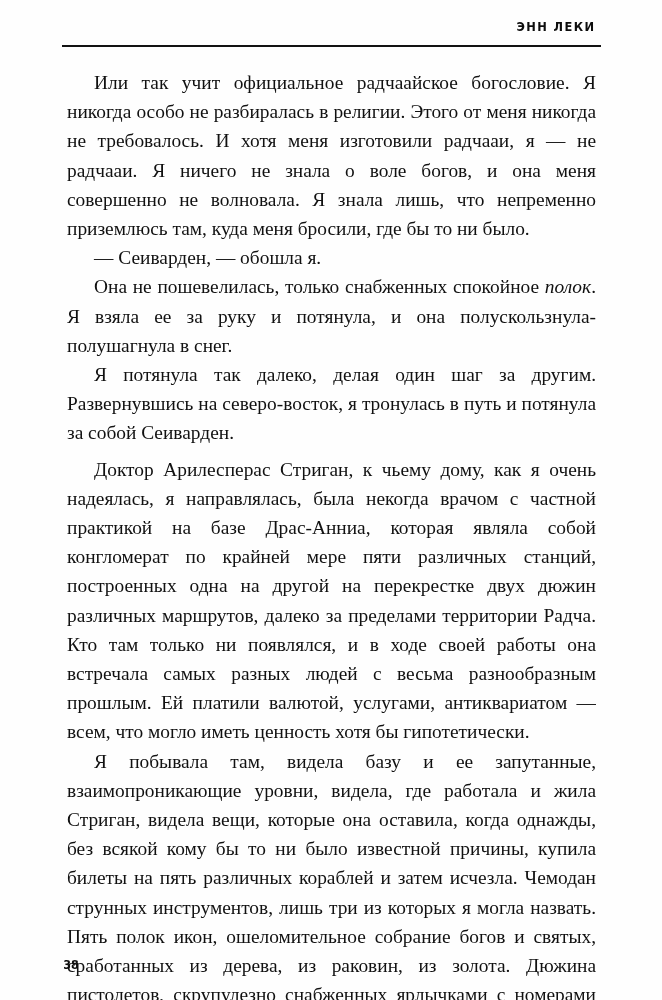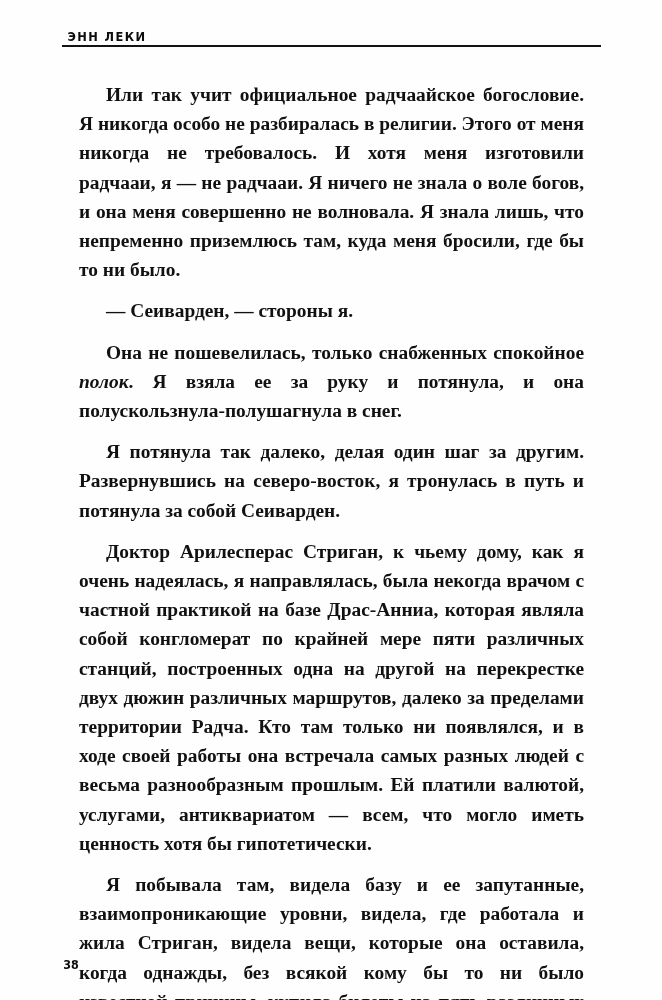--- a/index.html
+++ b/index.html
@@ -21,24 +21,24 @@
     top: 0;
     left: 0;
     width: 662px;
     height: 1000px;
     box-sizing: border-box;
   }
 
   
   .running-head {
     position: absolute;
-    top: 27px;
+    top: 17px;
     left: 62px;
     width: 539px;
-    text-align: left;
+    text-align: right;
   }
   .running-head-text {
     font-family: "DejaVu Sans", "Liberation Sans", sans-serif;
     font-weight: bold;
     font-size: 13px;
     letter-spacing: 1.6px;
     color: #0d0d0d;
     display: inline-block;
     transform: scaleX(0.88);
   }
@@ -58,23 +58,22 @@
     left: 67px;
     width: 529px;
     text-align: justify;
     text-justify: inter-word;
     font-size: 19.4px;
     line-height: 29.2px;
     -webkit-hyphens: manual;
     hyphens: manual;
   }
   .textblock p {
-    margin: 12px;
+    margin: 0;
     text-indent: 27px;
-    font-weight: bold;
   }
   .textblock p.break-before {
     margin-top: 7px;
   }
   .textblock p.dialogue {
     text-indent: 27px;
   }
   .it {
     font-style: italic;
   }
@@ -104,21 +103,21 @@
     <span class="running-head-text">ЭНН ЛЕКИ</span>
   </div>
 
   <div class="head-rule"></div>
 
   <div class="textblock">
 
     <p>Или так учит официальное радчаайское богословие. Я никогда особо не разбиралась в религии. Этого от меня никогда не требовалось. И хотя меня изготовили радчааи, я — не радчааи. Я ничего не знала о воле богов, и она меня совершенно не волновала. Я знала лишь, что непременно приземлюсь там, куда меня бросили, где бы то ни было.</p>
 
 
-    <p class="dialogue">— Сеиварден, — стороны я.</p>
+    <p class="dialogue">— Сеиварден, — обошла я.</p>
 
     <p><span>Она не пошевелилась, только снабженных спокойное </span><span class="it">полок</span><span>. Я взяла ее за руку и потянула, и она полускользнула-полушагнула в снег.</span></p>
 
     <p>Я потянула так далеко, делая один шаг за другим. Развернувшись на северо-восток, я тронулась в путь и потянула за собой Сеиварден.</p>
 
     <p class="break-before">Доктор Арилесперас Стриган, к чьему дому, как я очень надеялась, я направлялась, была некогда врачом с частной практикой на базе Драс-Анниа, которая являла собой конгломерат по крайней мере пяти различных станций, построенных одна на другой на перекрестке двух дюжин различных маршрутов, далеко за пределами территории Радча. Кто там только ни появлялся, и в ходе своей работы она встречала самых разных людей с весьма разнообразным прошлым. Ей платили валютой, услугами, антиквариатом — всем, что могло иметь ценность хотя бы гипотетически.</p>
 
     <p>Я побывала там, видела базу и ее запутанные, взаимопроникающие уровни, видела, где работала и жила Стриган, видела вещи, которые она оставила, когда однажды, без всякой кому бы то ни было известной причины, купила билеты на пять различных кораблей и затем исчезла. Чемодан струнных инструментов, лишь три из которых я могла назвать. Пять полок икон, ошеломительное собрание богов и святых, сработанных из дерева, из раковин, из золота. Дюжина пистолетов, скрупулезно снабженных ярлычками с номерами разре-</p>
 
   </div>

